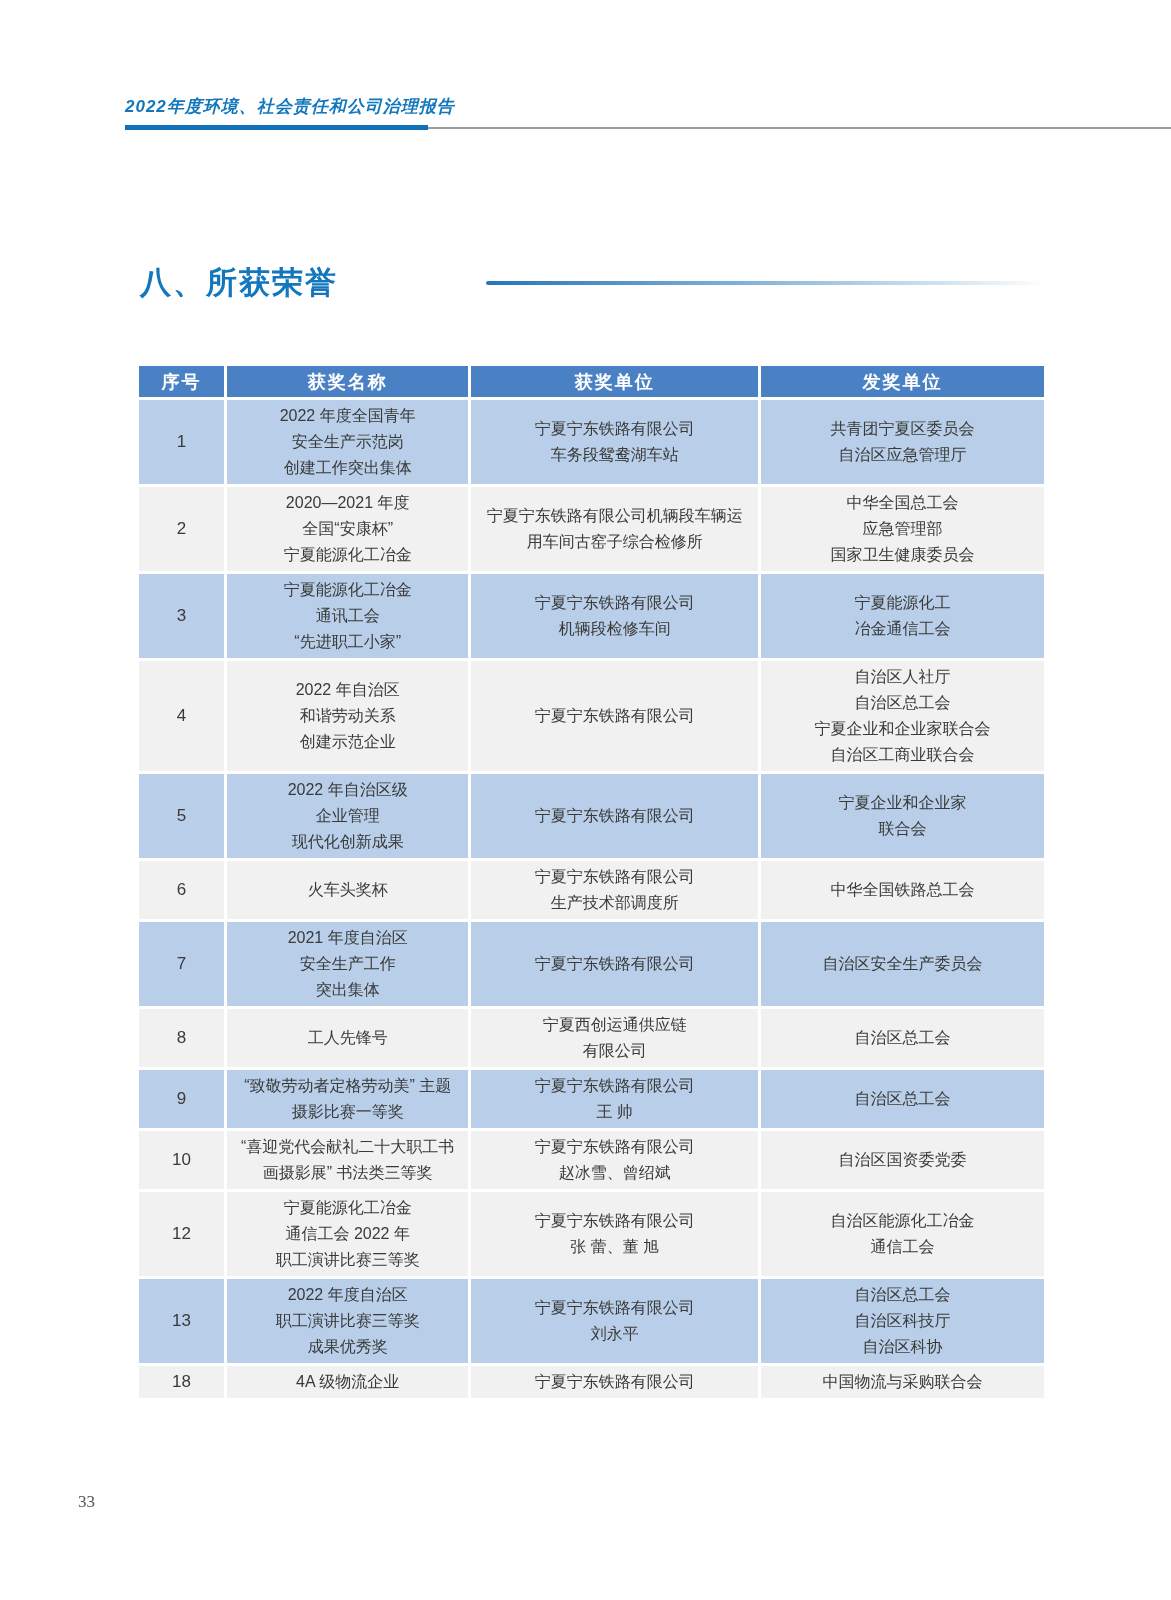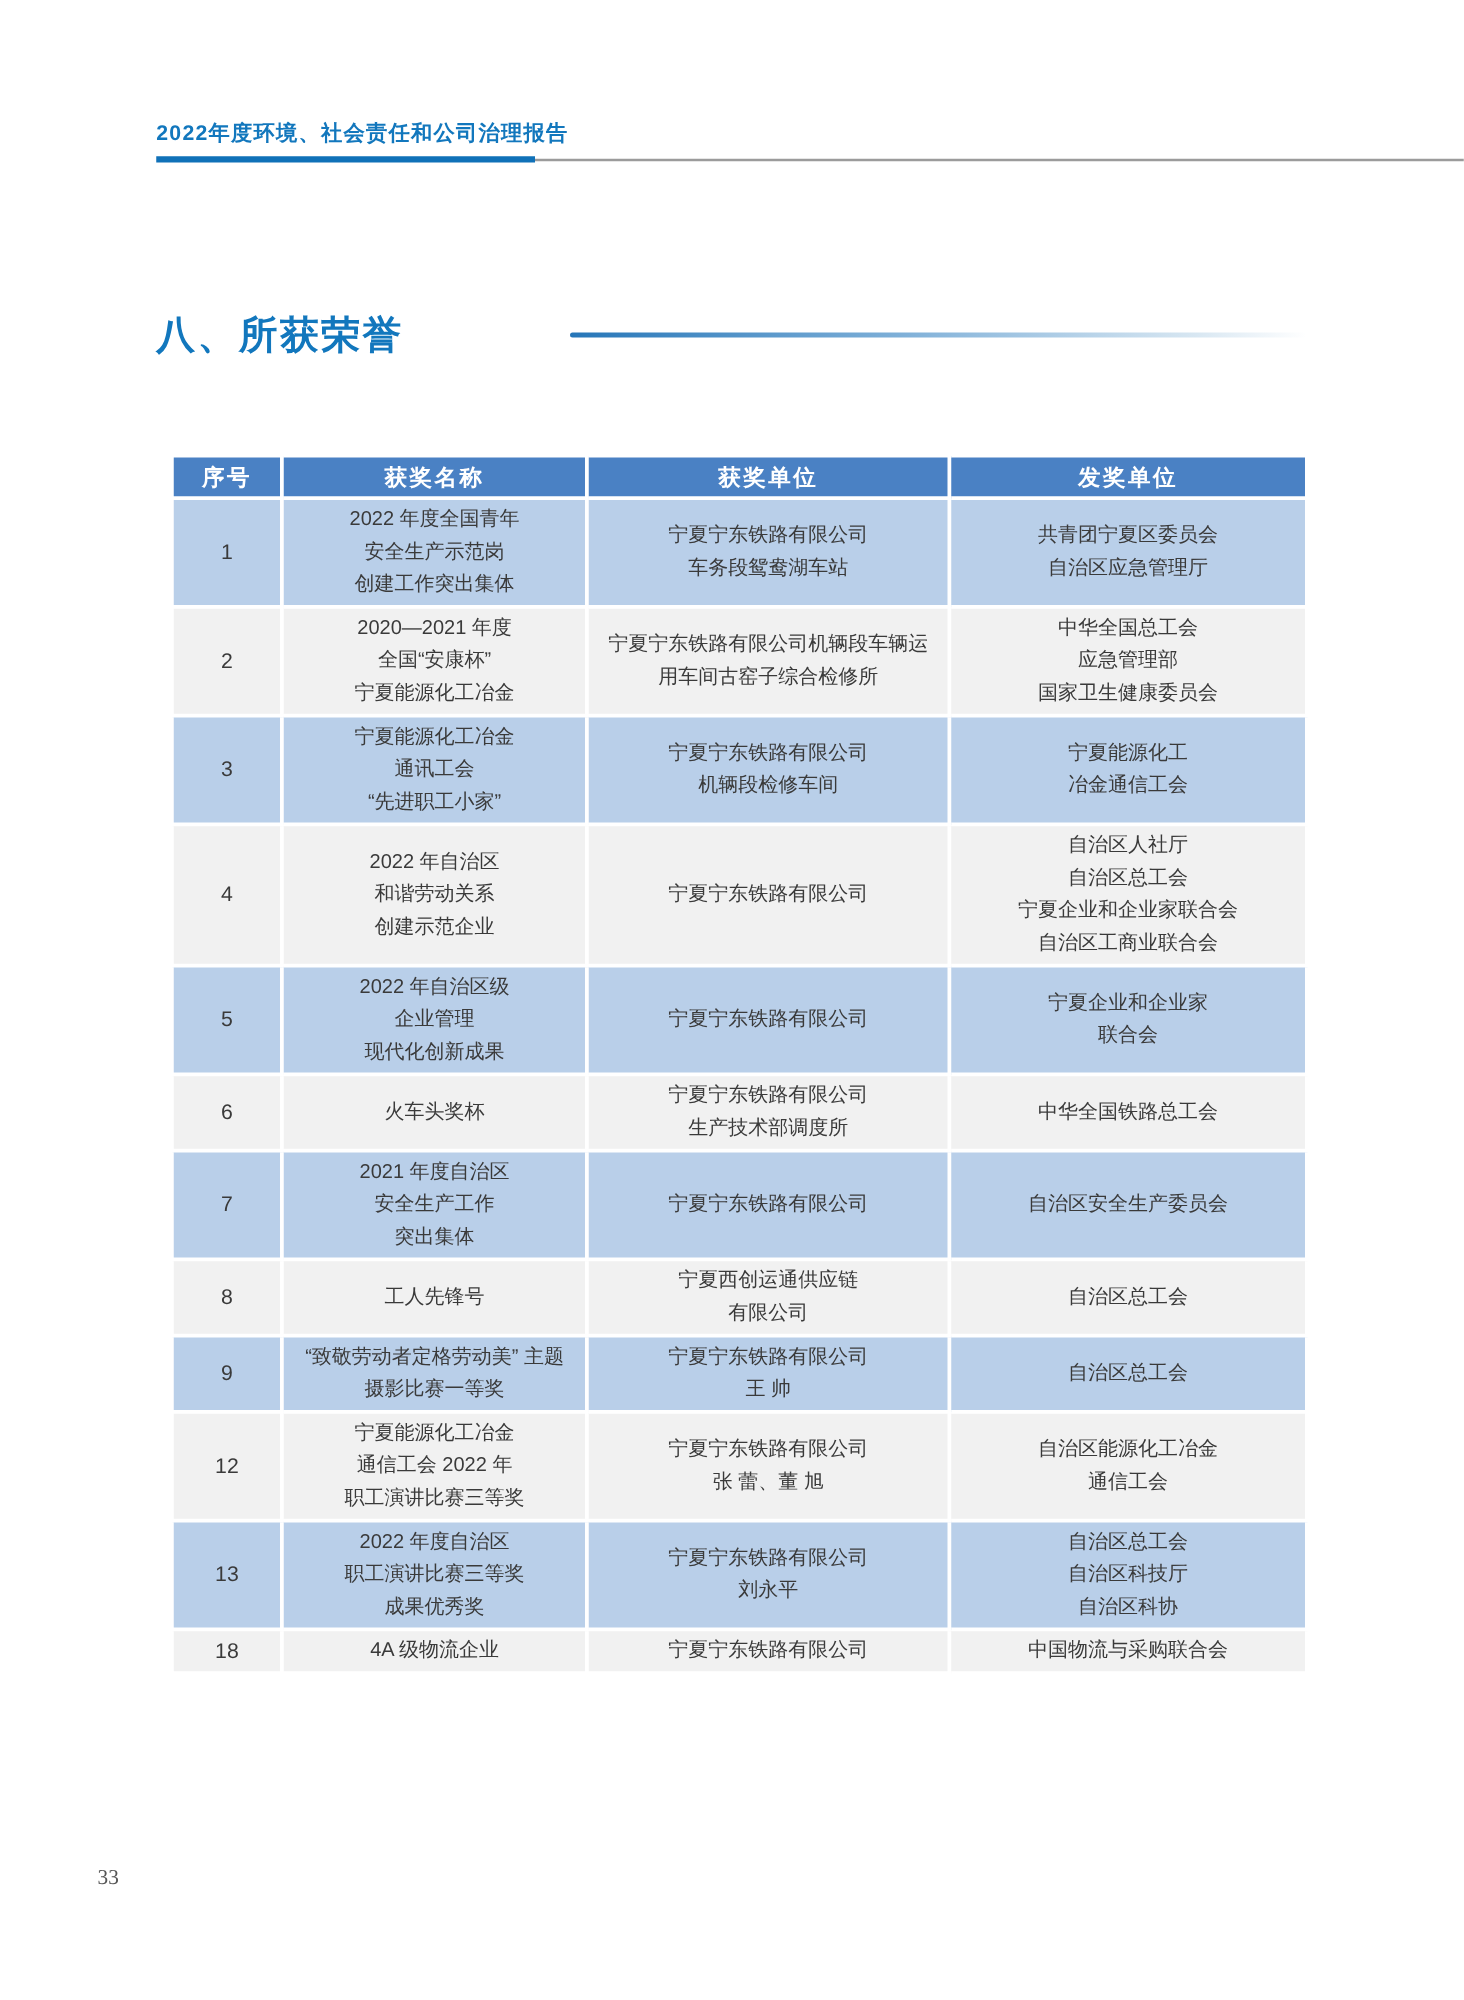--- a/index.html
+++ b/index.html
@@ -11,20 +11,21 @@
     position: relative;
     font-family: "Liberation Sans", "DejaVu Sans", sans-serif;
   }
 
   
   .doc-header {
     position: absolute;
     left: 125px;
     top: 95px;
     right: 0;
+    font-style: italic;
   }
   .doc-header-title {
     color: #1277bd;
     font-size: 17px;
     font-weight: 600;
     letter-spacing: 1px;
   }
   .doc-header-rule {
     display: flex;
     align-items: center;
@@ -36,21 +37,21 @@
   
   .section-heading {
     position: absolute;
     left: 125px;
     top: 247px;
     width: 920px;
     display: flex;
     align-items: center;
   }
   .section-title {
-    margin: 0;
+    margin: 15px;
     color: #1277bd;
     font-size: 31px;
     font-weight: bold;
     letter-spacing: 2px;
     white-space: nowrap;
   }
   .section-rule {
     flex: 1;
     height: 4px;
     margin-left: 133px;
@@ -284,20 +285,36 @@
           <td>
             <div class="cell-line">宁夏宁东铁路有限公司</div>
             <div class="cell-line">王 帅</div>
           </td>
           <td>
             <div class="cell-line">自治区总工会</div>
           </td>
         </tr>
         <tr class="row-gray">
           <td class="num-cell">
+            <div class="cell-line">10</div>
+          </td>
+          <td>
+            <div class="cell-line">“喜迎党代会献礼二十大职工书</div>
+            <div class="cell-line">画摄影展” 书法类三等奖</div>
+          </td>
+          <td>
+            <div class="cell-line">宁夏宁东铁路有限公司</div>
+            <div class="cell-line">赵冰雪、曾绍斌</div>
+          </td>
+          <td>
+            <div class="cell-line">自治区国资委党委</div>
+          </td>
+        </tr>
+        <tr class="row-gray">
+          <td class="num-cell">
             <div class="cell-line">12</div>
           </td>
           <td>
             <div class="cell-line">宁夏能源化工冶金</div>
             <div class="cell-line">通信工会 2022 年</div>
             <div class="cell-line">职工演讲比赛三等奖</div>
           </td>
           <td>
             <div class="cell-line">宁夏宁东铁路有限公司</div>
             <div class="cell-line">张 蕾、董 旭</div>

